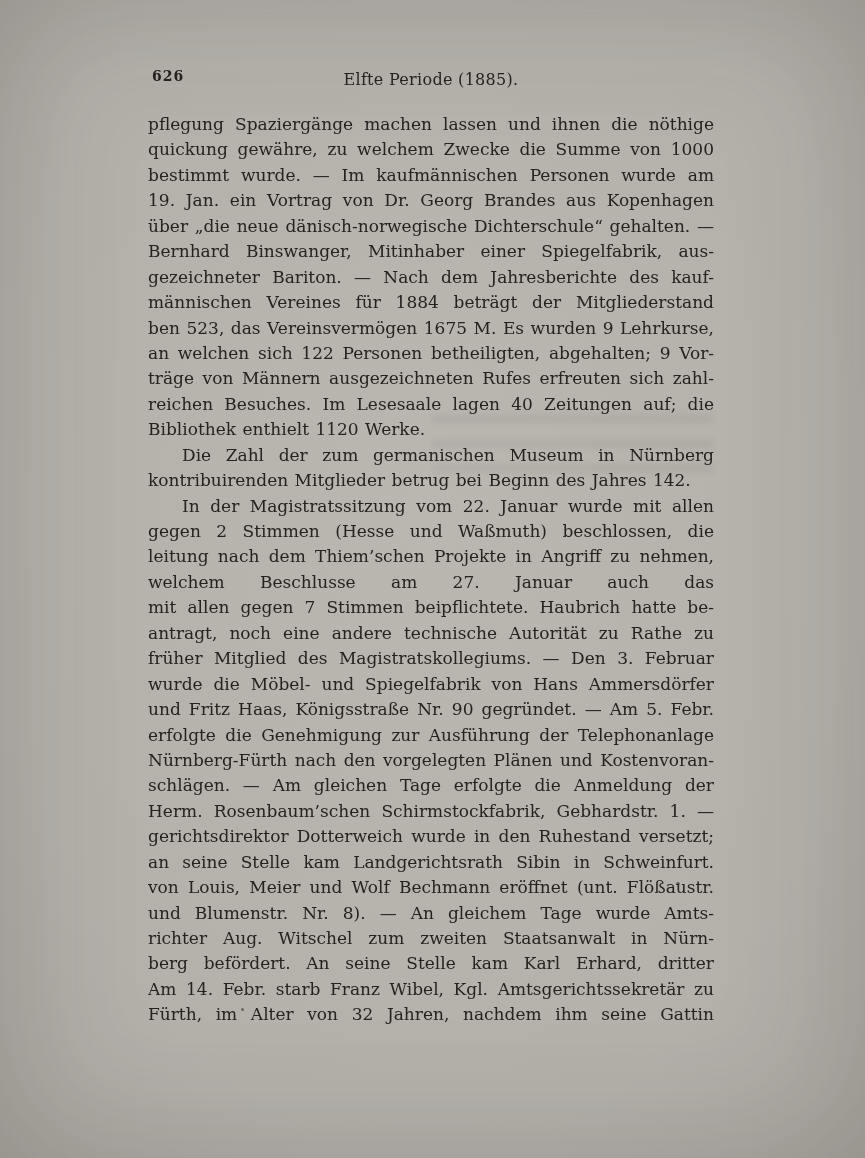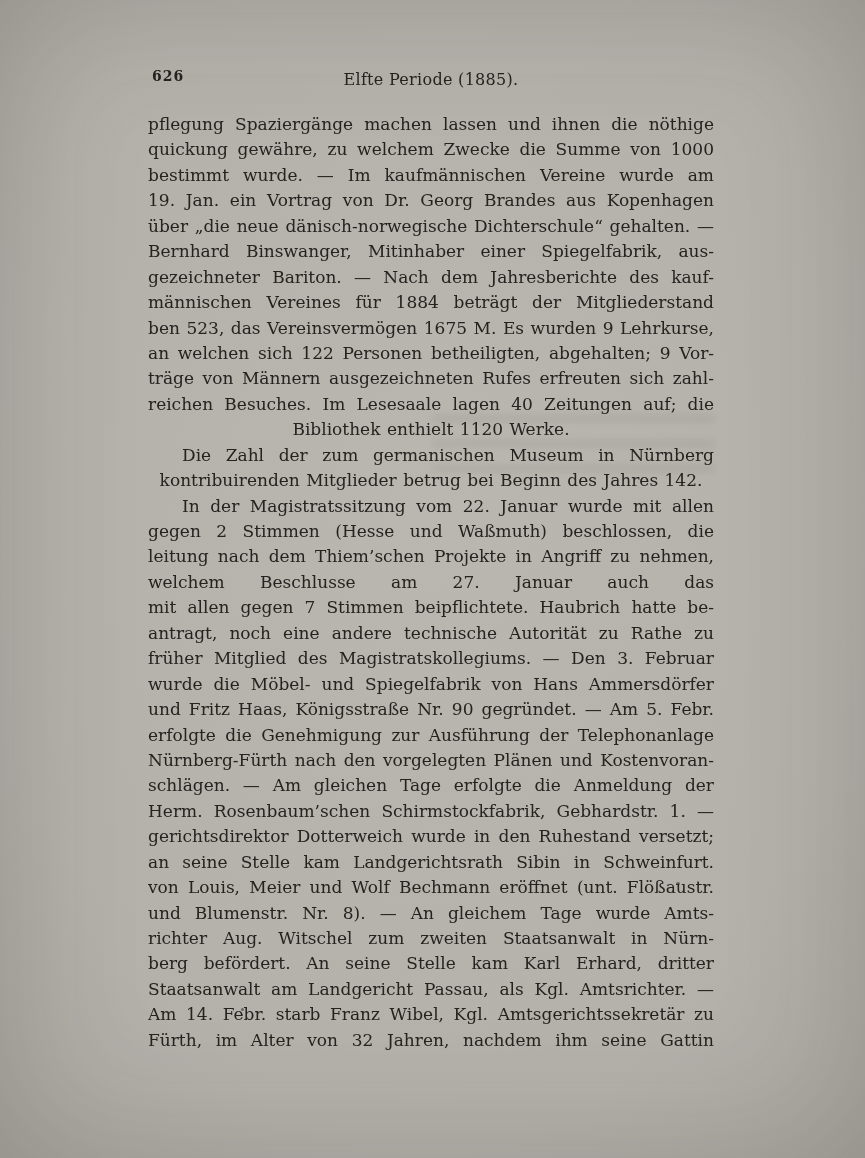--- a/index.html
+++ b/index.html
@@ -59,21 +59,21 @@
     overflow: hidden;
     white-space: normal;
     word-spacing: 1px;
   }
   .line::after {
     content: "";
     display: inline-block;
     width: 100%;
     height: 0;
   }
-  .line.noju { text-align: center; }
+  .line.noju { text-align: left; }
   .line.noju::after { content: none; }
   
   .bleed-through {
     position: absolute;
     left: 432px;
     top: 414px;
     width: 282px;
     height: 64px;
     background: repeating-linear-gradient(
       to bottom,
@@ -99,21 +99,21 @@
     <span class="page-number">626</span>
     <span class="running-header">Elfte Periode (1885).</span>
   </div>
 
   <div class="bleed-through"></div>
 
   <div class="text-block">
       <div class="para">
         <div class="line">pflegung Spaziergänge machen lassen und ihnen die nöthige Er-</div>
         <div class="line">quickung gewähre, zu welchem Zwecke die Summe von 1000 M.</div>
-        <div class="line">bestimmt wurde. — Im kaufmännischen Vereine wurde am</div>
+        <div class="line">bestimmt wurde. — Im kaufmännischen Personen wurde am</div>
         <div class="line">19. Jan. ein Vortrag von Dr. Georg Brandes aus Kopenhagen</div>
         <div class="line">über „die neue dänisch-norwegische Dichterschule“ gehalten. —</div>
         <div class="line">Bernhard Binswanger, Mitinhaber einer Spiegelfabrik, aus-</div>
         <div class="line">gezeichneter Bariton. — Nach dem Jahresberichte des kauf-</div>
         <div class="line">männischen Vereines für 1884 beträgt der Mitgliederstand dessel-</div>
         <div class="line">ben 523, das Vereinsvermögen 1675 M. Es wurden 9 Lehrkurse,</div>
         <div class="line">an welchen sich 122 Personen betheiligten, abgehalten; 9 Vor-</div>
         <div class="line">träge von Männern ausgezeichneten Rufes erfreuten sich zahl-</div>
         <div class="line">reichen Besuches. Im Lesesaale lagen 40 Zeitungen auf; die</div>
         <div class="line noju">Bibliothek enthielt 1120 Werke.</div>
@@ -135,21 +135,20 @@
         <div class="line">erfolgte die Genehmigung zur Ausführung der Telephonanlage</div>
         <div class="line">Nürnberg-Fürth nach den vorgelegten Plänen und Kostenvoran-</div>
         <div class="line">schlägen. — Am gleichen Tage erfolgte die Anmeldung der</div>
         <div class="line">Herm. Rosenbaum’schen Schirmstockfabrik, Gebhardstr. 1. — Land-</div>
         <div class="line">gerichtsdirektor Dotterweich wurde in den Ruhestand versetzt;</div>
         <div class="line">an seine Stelle kam Landgerichtsrath Sibin in Schweinfurt.</div>
         <div class="line">von Louis, Meier und Wolf Bechmann eröffnet (unt. Flößaustr.</div>
         <div class="line">und Blumenstr. Nr. 8). — An gleichem Tage wurde Amts-</div>
         <div class="line">richter Aug. Witschel zum zweiten Staatsanwalt in Nürn-</div>
         <div class="line">berg befördert. An seine Stelle kam Karl Erhard, dritter</div>
-        <div class="line">Staatsanwalt am Landgericht Passau, als Kgl. Amtsrichter. —</div>
         <div class="line">Am 14. Febr. starb Franz Wibel, Kgl. Amtsgerichtssekretär zu</div>
         <div class="line">Fürth, im Alter von 32 Jahren, nachdem ihm seine Gattin</div>
       </div>
     </div>
 
   <span class="speck" style="left:676px; top:882px; width:4px; height:3px;"></span>
   <span class="speck" style="left:241px; top:1008px; width:3px; height:3px;"></span>
 
 </div>
 

